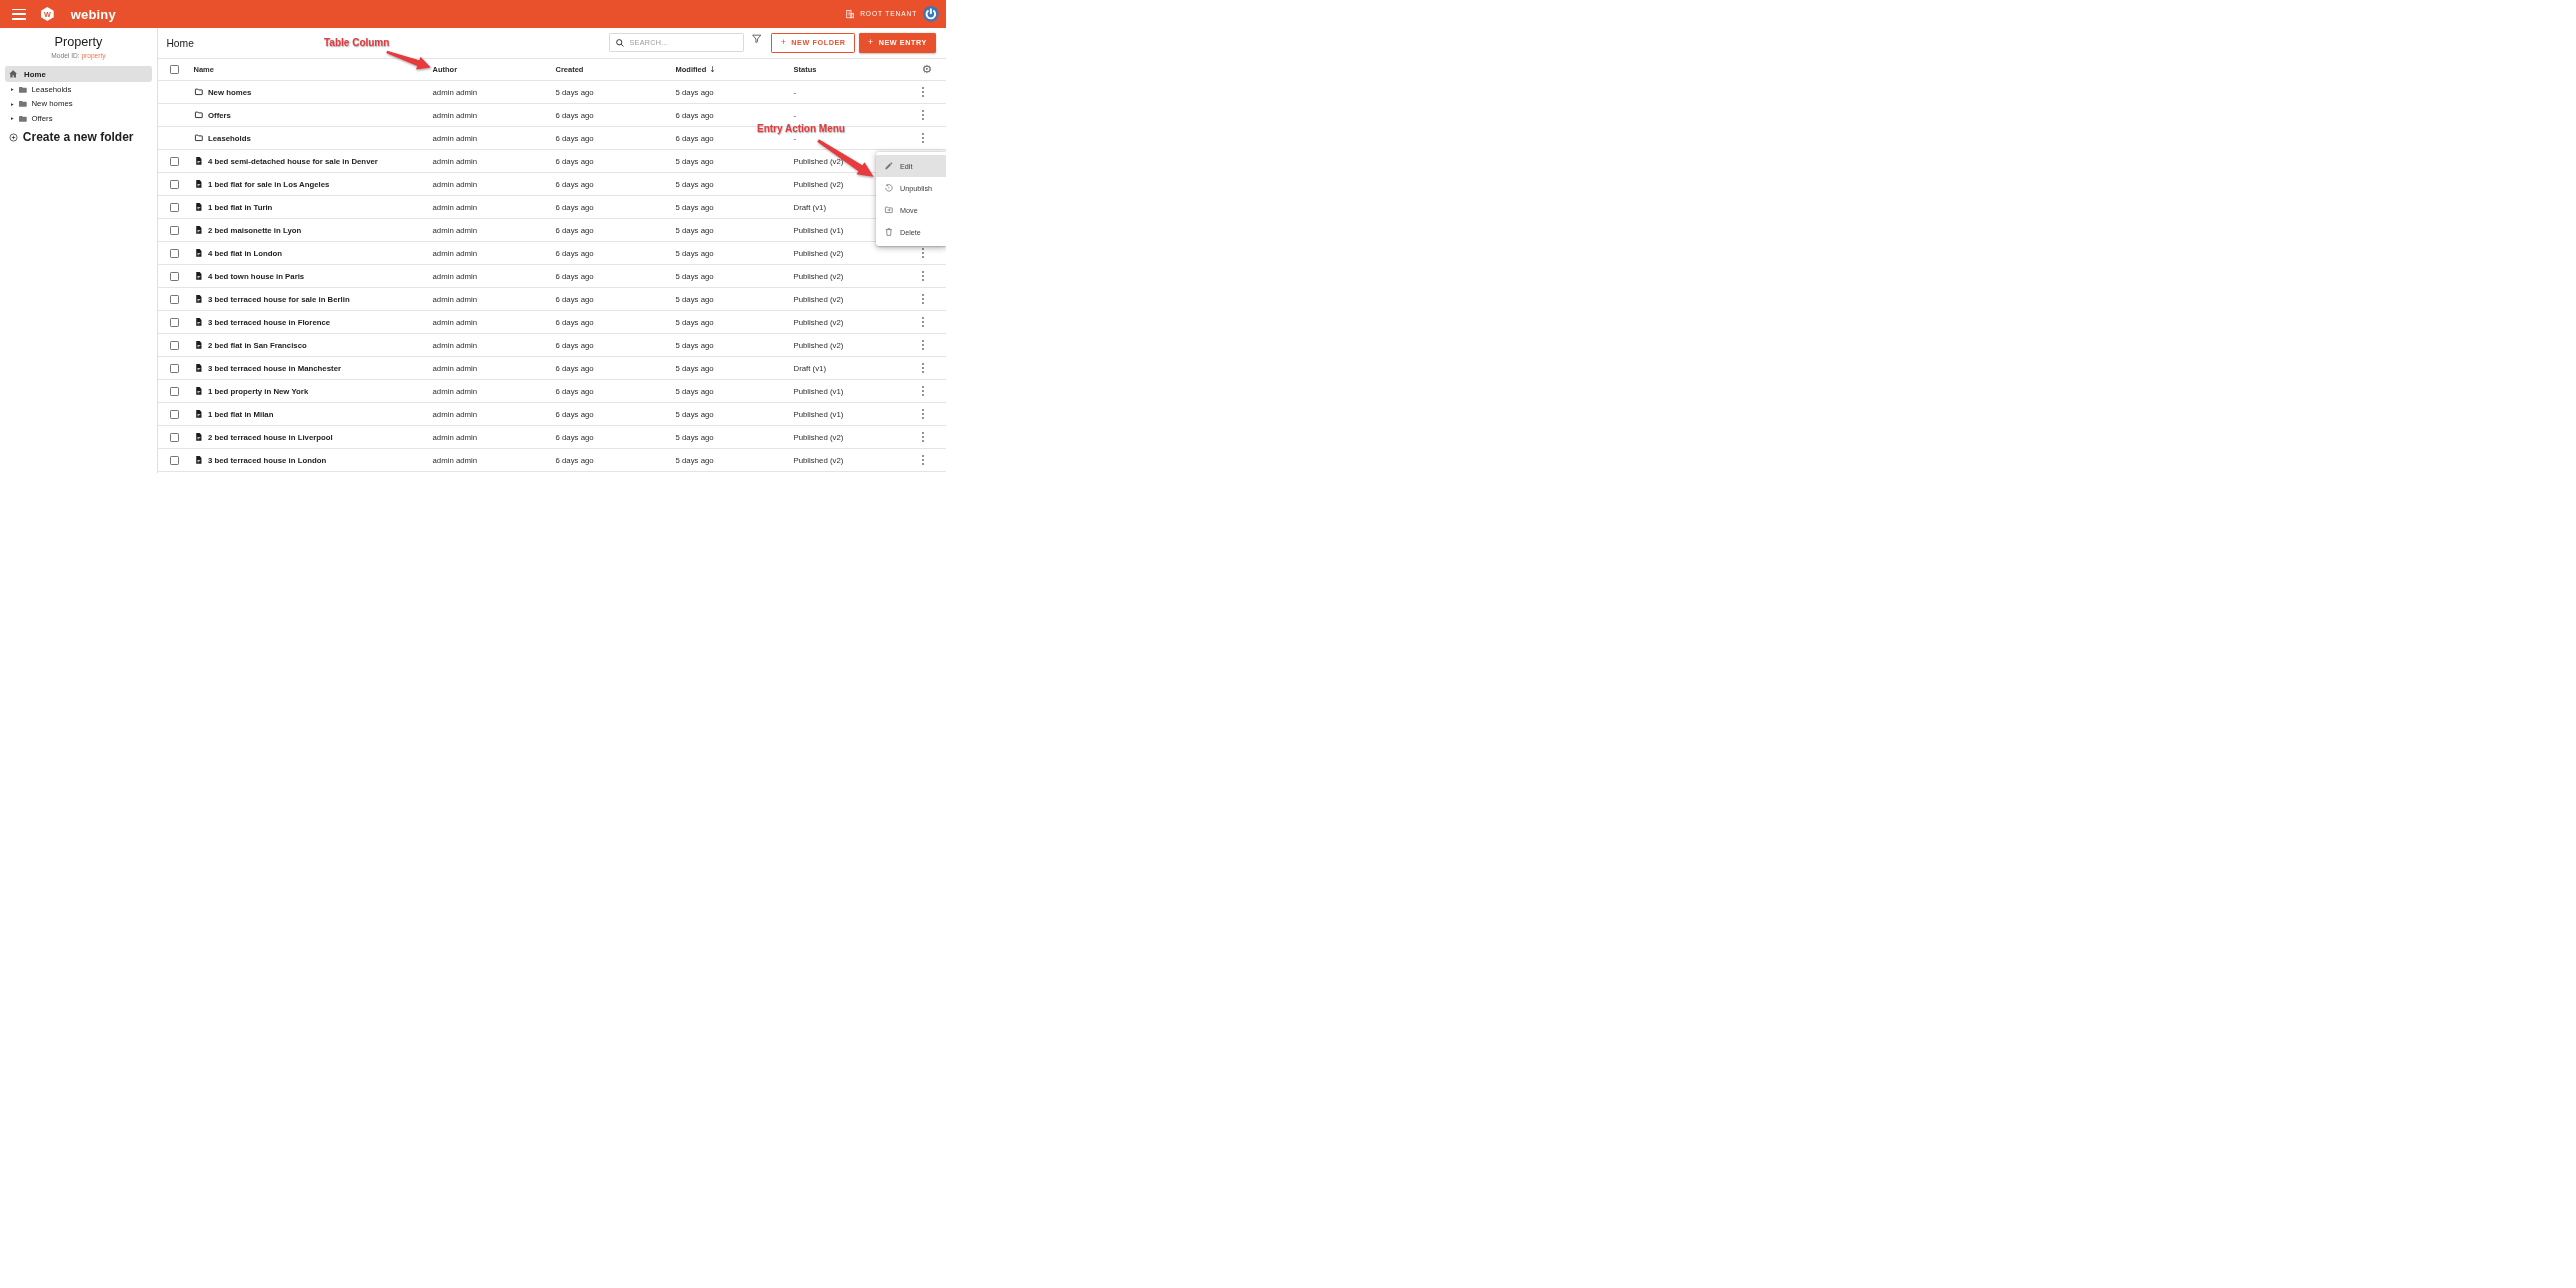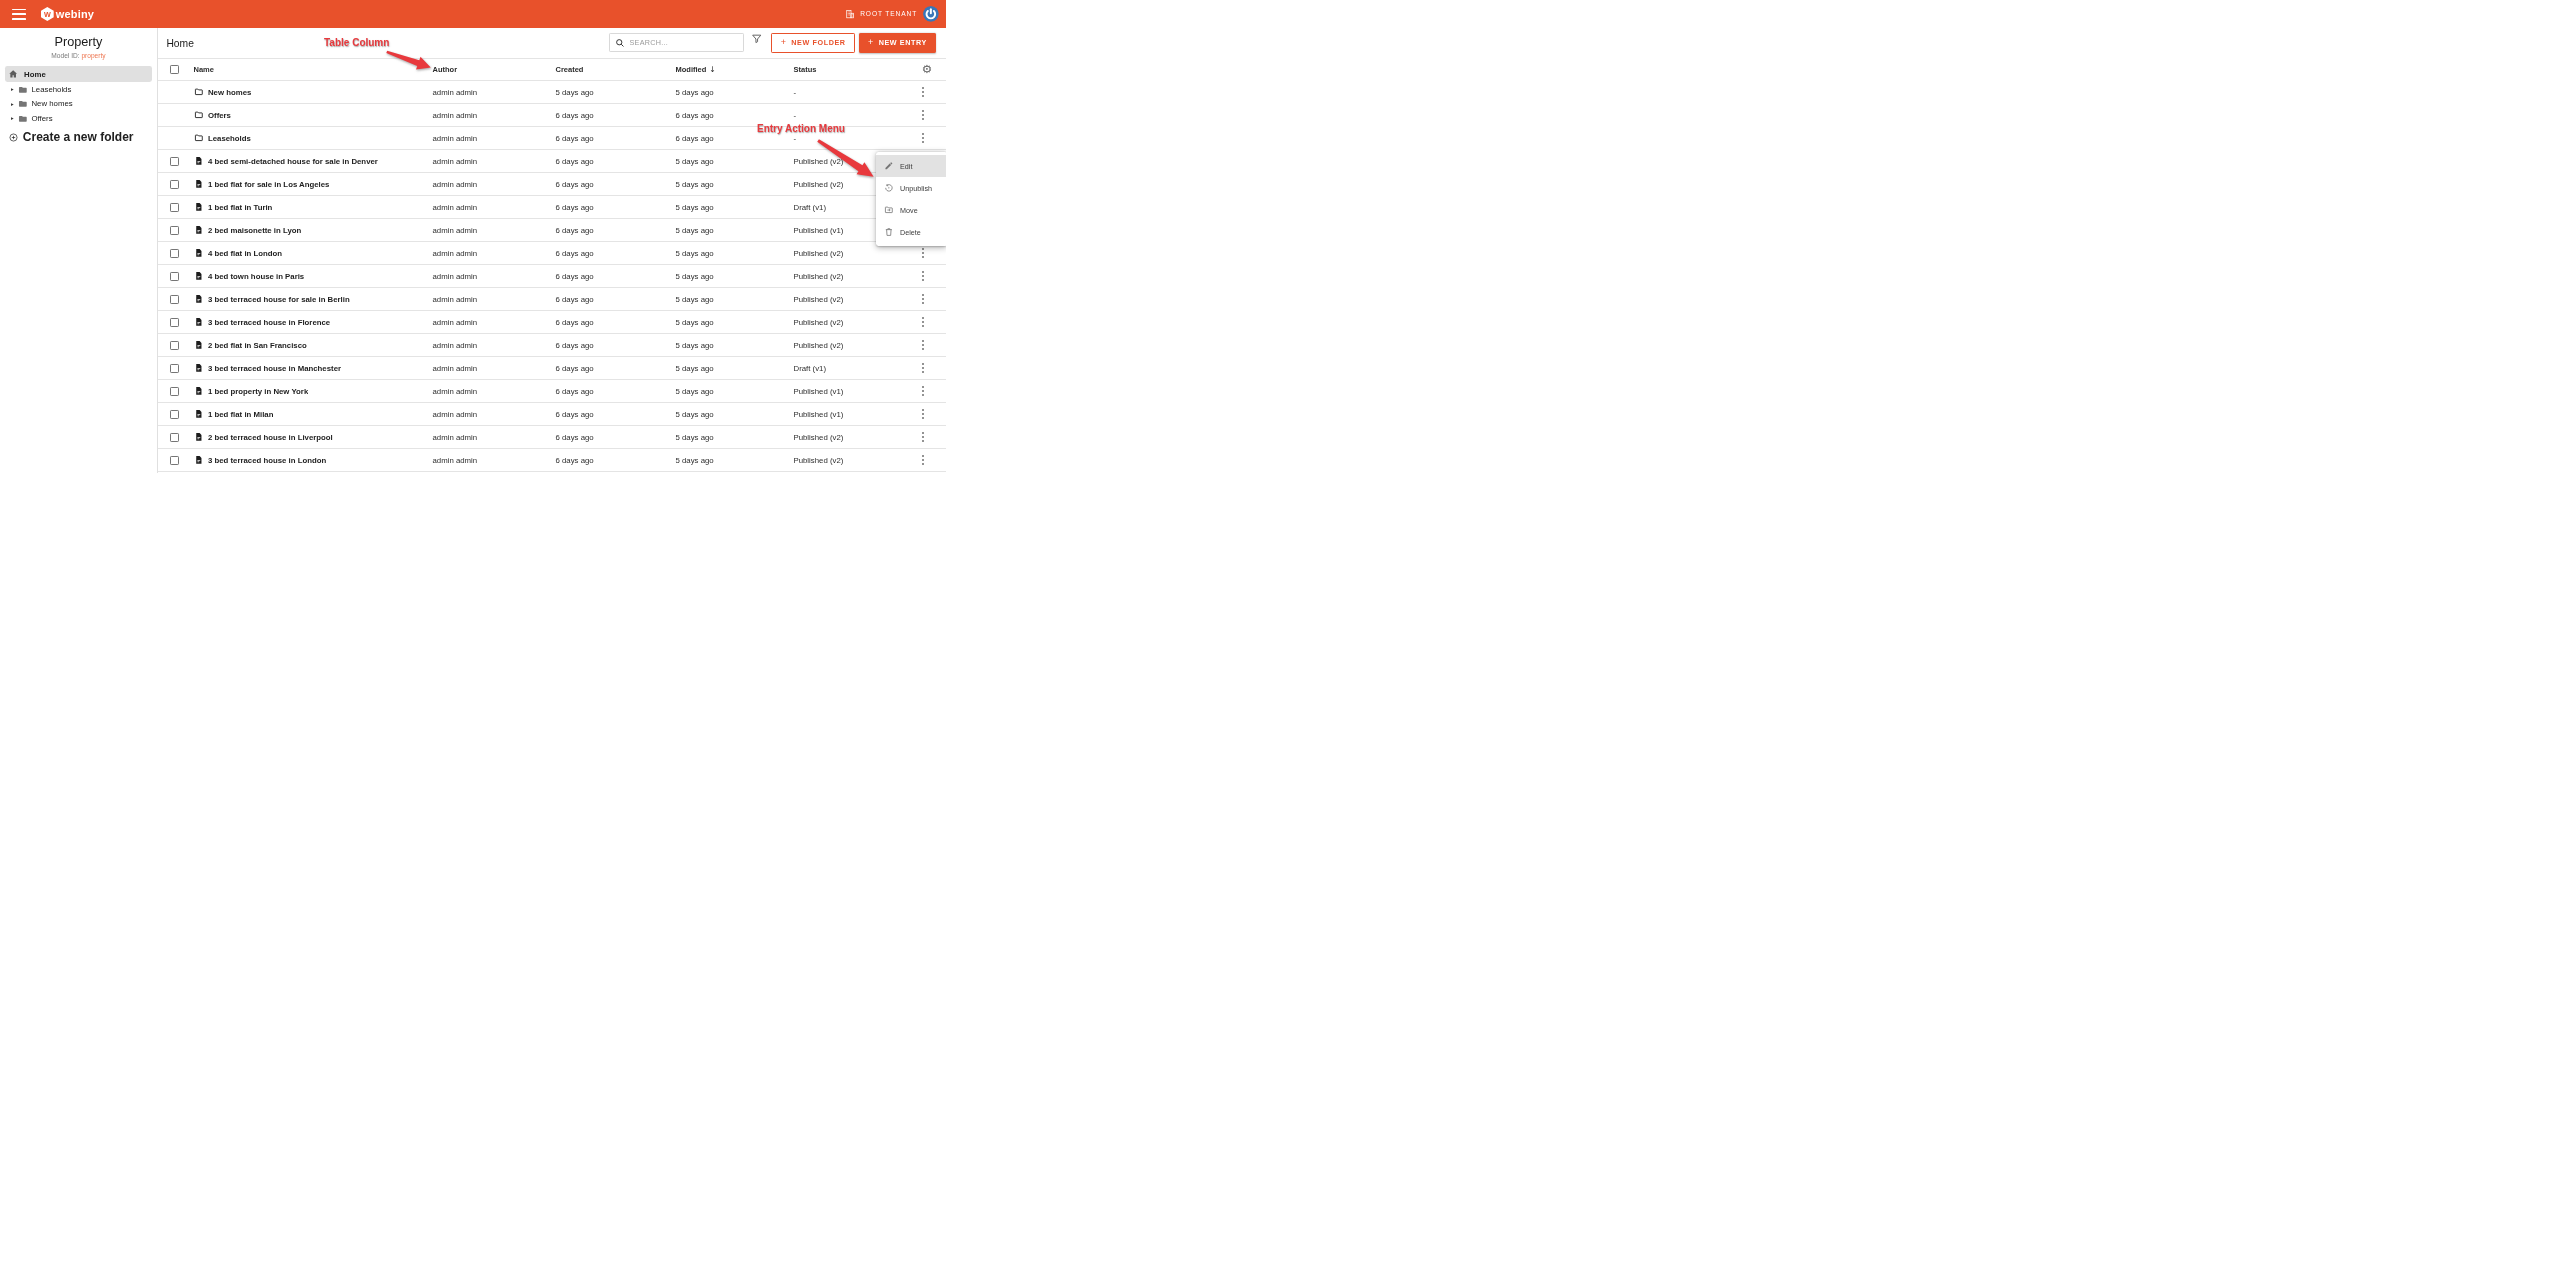--- a/index.html
+++ b/index.html
@@ -14,21 +14,21 @@
     display:flex; align-items:center; padding:0 7.2px; z-index:30;
   }
   .hamburger{ width:14.5px; height:11px; display:flex; flex-direction:column; justify-content:space-between; margin-left:4.8px; cursor:pointer;}
   .hamburger i{ display:block; height:1.6px; background:#fff; border-radius:0.6px;}
   .logo{ display:flex; align-items:center; margin-left:14.5px; }
   .hex{
     width:12.7px; height:14px; background:#fff; display:flex; align-items:center; justify-content:center;
     clip-path:polygon(50% 0,100% 26%,100% 74%,50% 100%,0 74%,0 26%);
     font-weight:bold; font-size:7.2px;
   }
-  .wordmark{ color:#fff; font-size:11px; font-weight:bold; letter-spacing:0.2px; margin-left:2px; }
+  .wordmark{ color:#fff; font-size:13px; font-weight:bold; letter-spacing:0.2px; margin-left:17px; }
   .topbar-right{ margin-left:auto; display:flex; align-items:center; gap:6px; }
   .tenant{ display:flex; align-items:center; gap:4.8px; color:#fff; font-size:6.6px; letter-spacing:0.9px; cursor:pointer;}
   .avatar{ width:15.7px; height:15.7px; border-radius:50%; overflow:hidden; cursor:pointer; display:block; }
   
   .sidebar{
     position:absolute; left:0; top:28px; width:158px; height:445px;
     background:#fff; border-right:0.6px solid #e0e0e0; z-index:10;
   }
   .sidebar-head{ padding:7.2px 5.4px 0 5.4px;text-align:center; }
   .sidebar-title{ font-size:12.7px; font-weight:400; color:#1b1b1b; line-height:1.25; }

